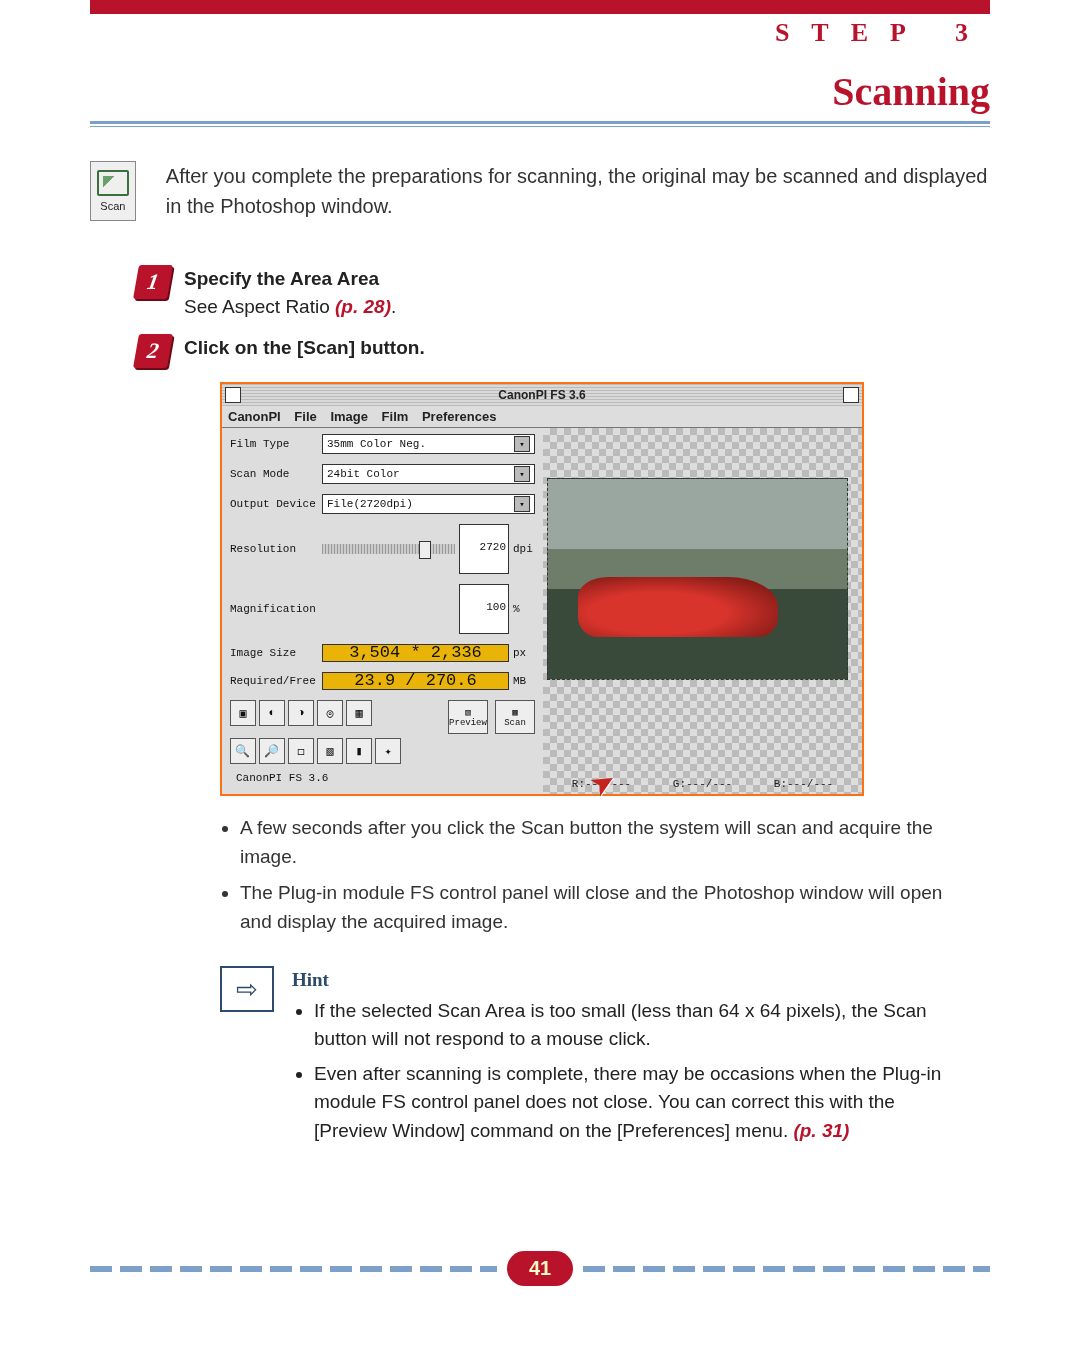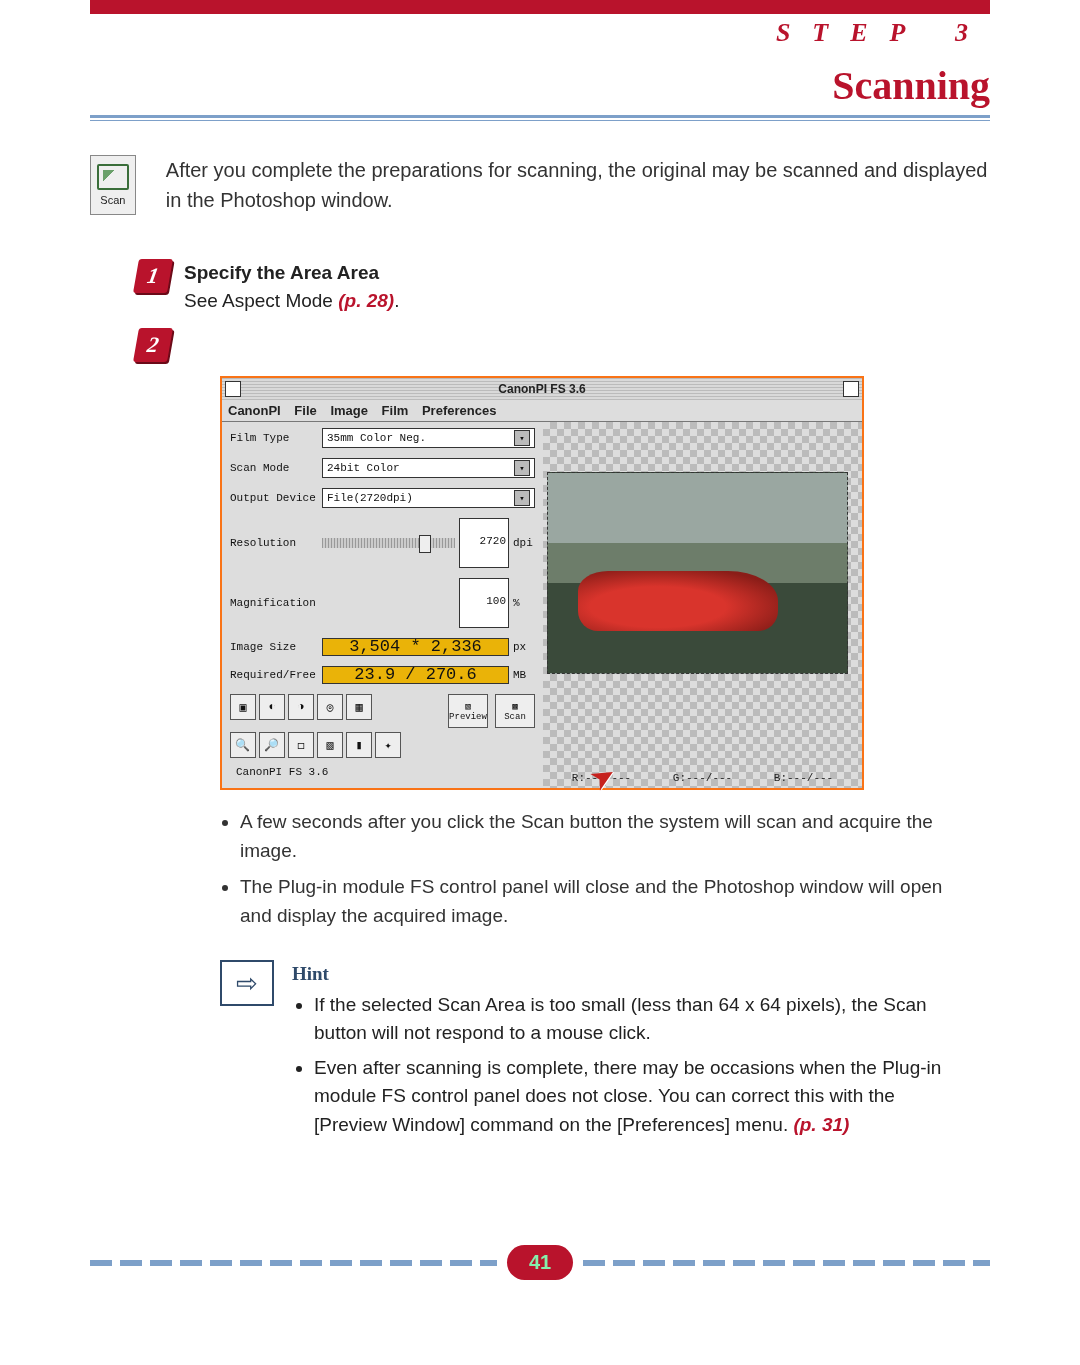--- a/index.html
+++ b/index.html
@@ -14,27 +14,26 @@
     padding: 0 90px 30px 90px;
   }
   .topband {
     height: 14px;
     background: #b9132c;
     margin-bottom: 4px;
   }
   .step-row {
     font-family: Georgia, 'Times New Roman', serif;
     font-weight: bold;
-    font-style: italic;
     letter-spacing: 22px;
     font-size: 26px;
     color: #b9132c;
     text-align: right;
     padding-right: 0;
-    margin-bottom: 14px;
+    margin-bottom: 20px;
   }
   h1.title {
     font-family: Georgia, 'Times New Roman', serif;
     color: #b9132c;
     font-size: 40px;
     margin: 10px 0 6px 0;
     font-weight: 800;
     text-align: right;
   }
   .rule-dbl {
@@ -241,21 +240,21 @@
     margin-top: 100px;
     display:flex; align-items:center; justify-content:center; gap:10px;
   }
   .dashes {
     flex:1;
     height: 6px;
     background: repeating-linear-gradient(90deg,#7da0c9 0 22px, transparent 22px 30px);
   }
   .pagenum {
     background:#b9132c;
-    color:#86efac;
+    color:#fef9c3;
     font-weight:700;
     font-size:20px;
     padding: 6px 22px;
     border-radius: 18px;
   }
 </style>
 </head>
 <body>
 
 <div class="page">
@@ -273,26 +272,29 @@
     <p>After you complete the preparations for scanning, the original may be scanned and displayed in the Photoshop window.</p>
   </div>
 
 
   <div class="steps">
     <div class="step">
       <div class="stepnum">1</div>
       <div class="body">
         <div class="strong">Specify the Area Area</div>
         <div>
-          <span>See Aspect Mode </span><span class="pref">(p. 28)</span><span>.</span>
+          <span>See Aspect Ratio </span><span class="pref">(p. 28)</span><span>.</span>
         </div>
       </div>
     </div>
     <div class="step">
       <div class="stepnum">2</div>
+      <div class="body">
+        <div class="strong">Click on the [Scan] button.</div>
+      </div>
     </div>
   </div>
 
   <div class="shot-wrap" style="position:relative;">
     <div class="shot-titlebar">
       <div class="sysbox"></div>
       <span>CanonPI FS 3.6</span>
       <div class="winbox"></div>
     </div>
     <div class="shot-menu">

